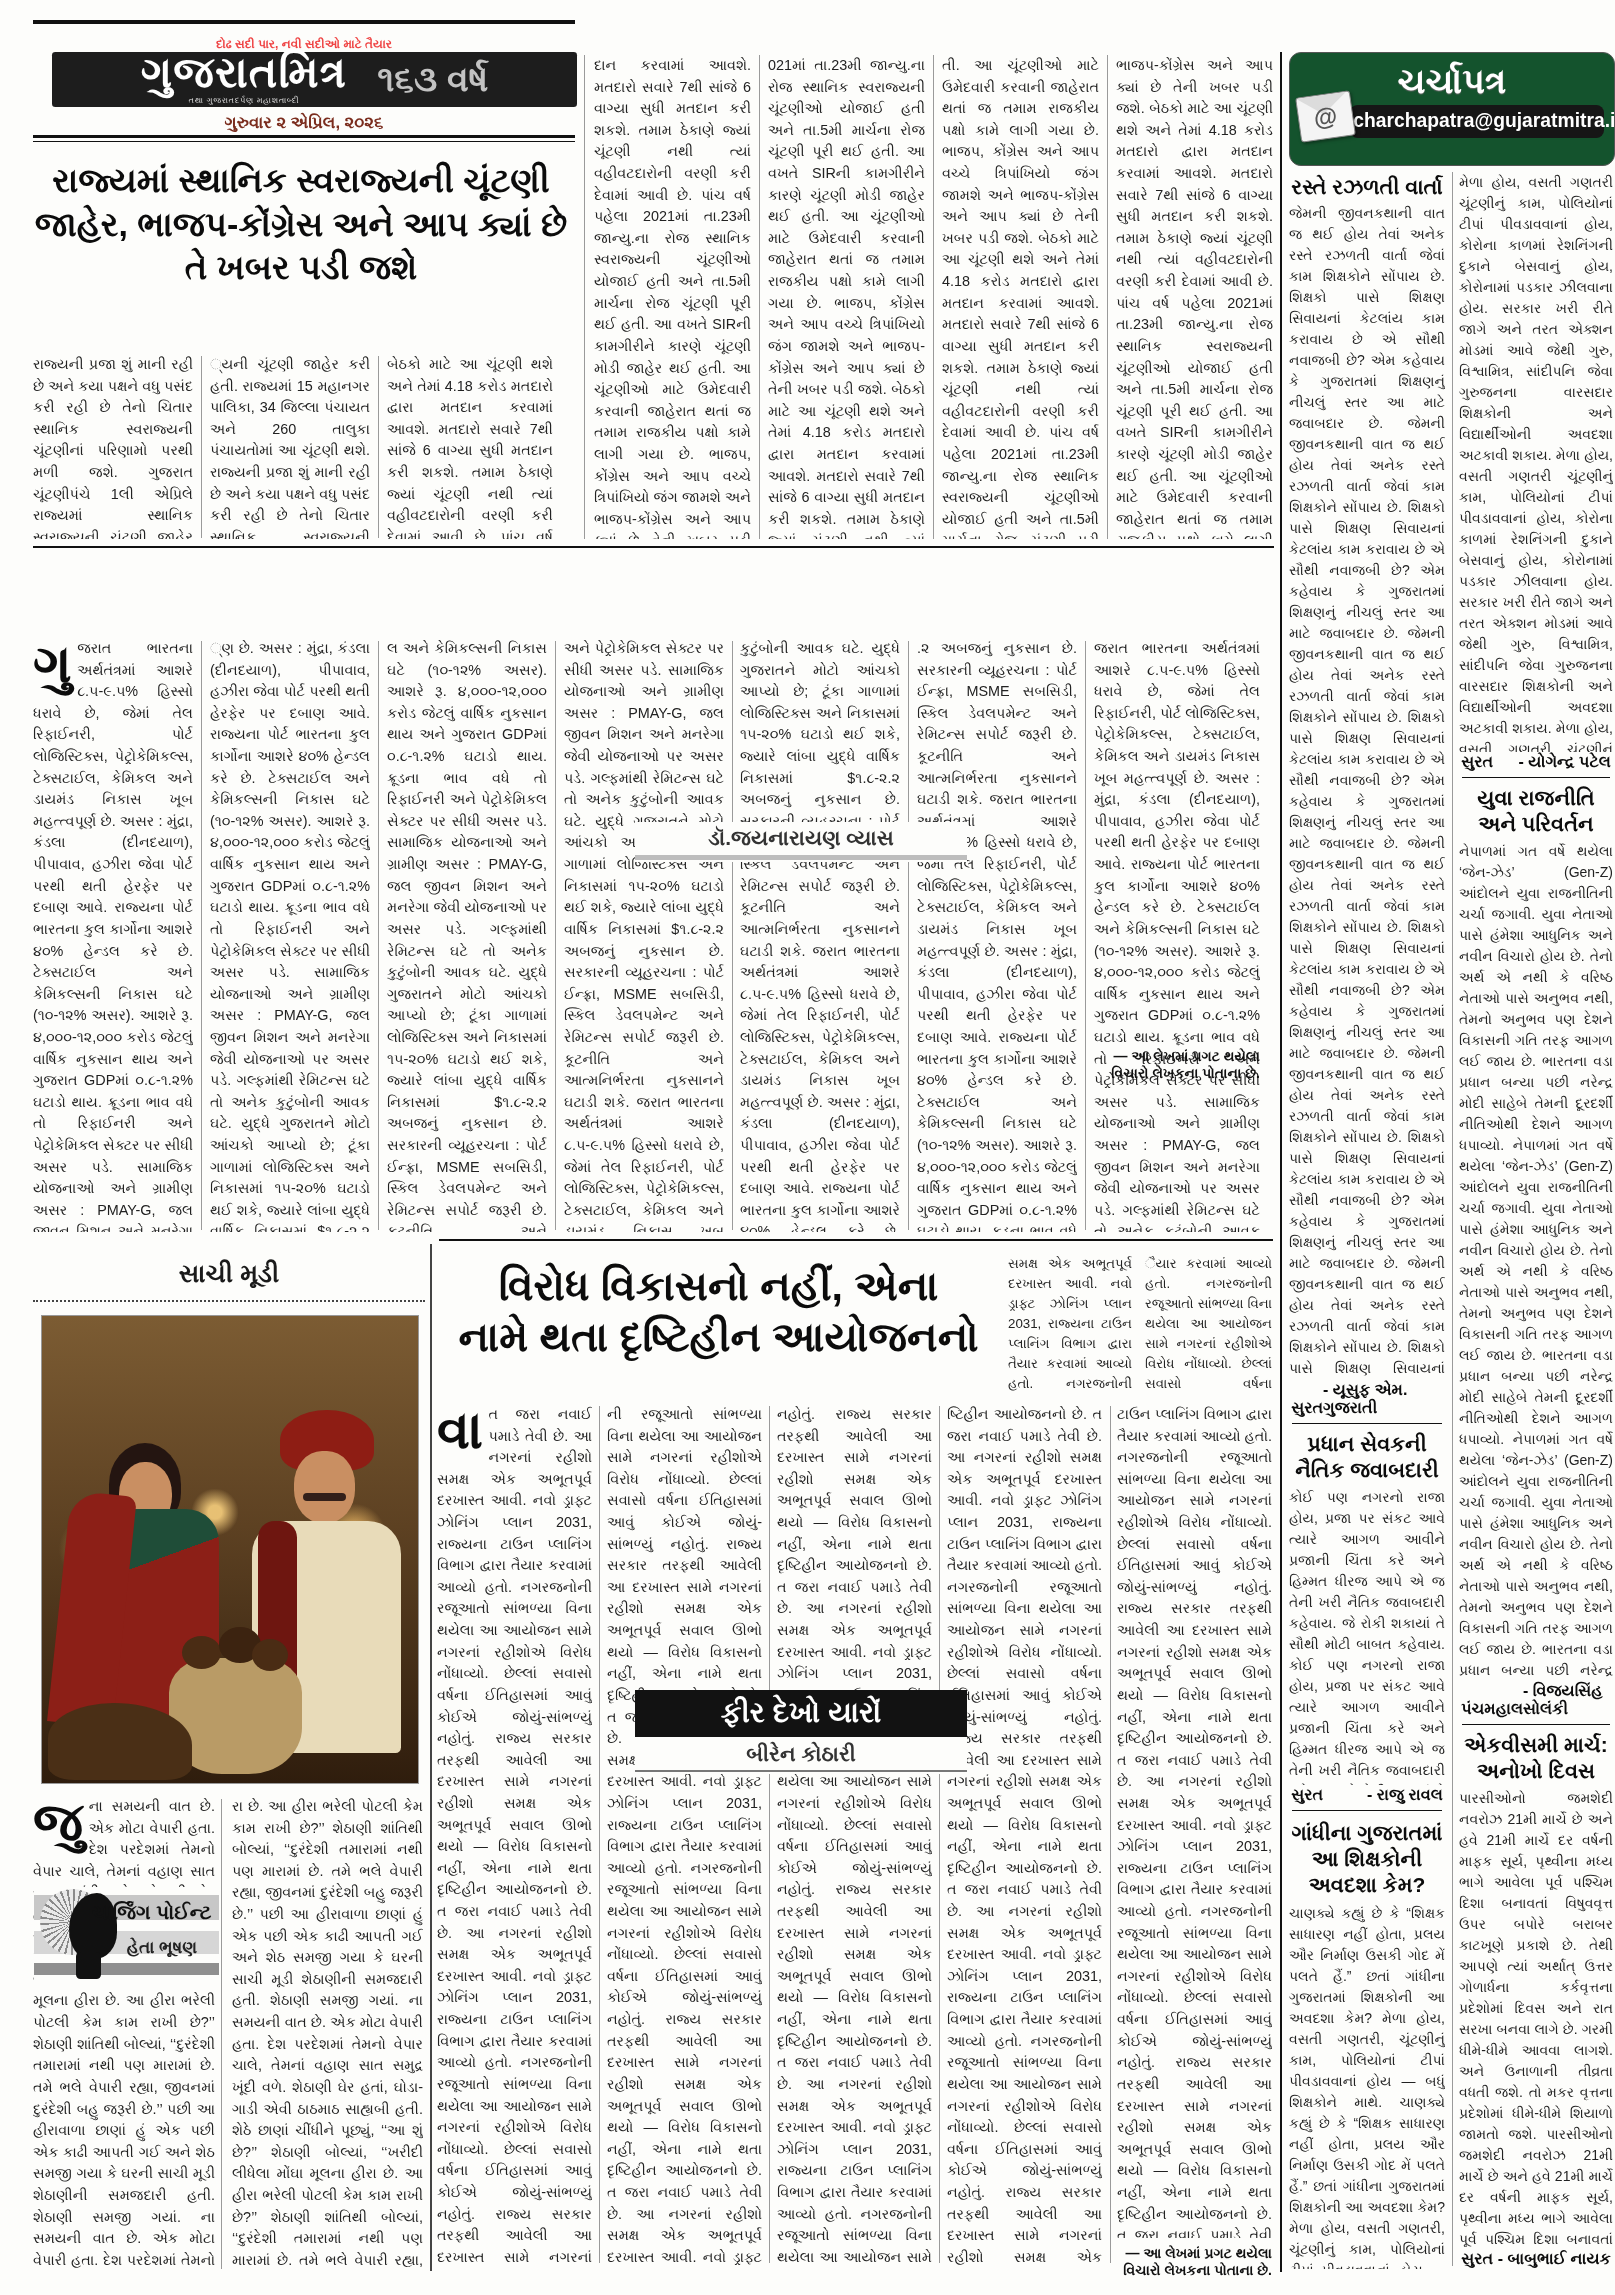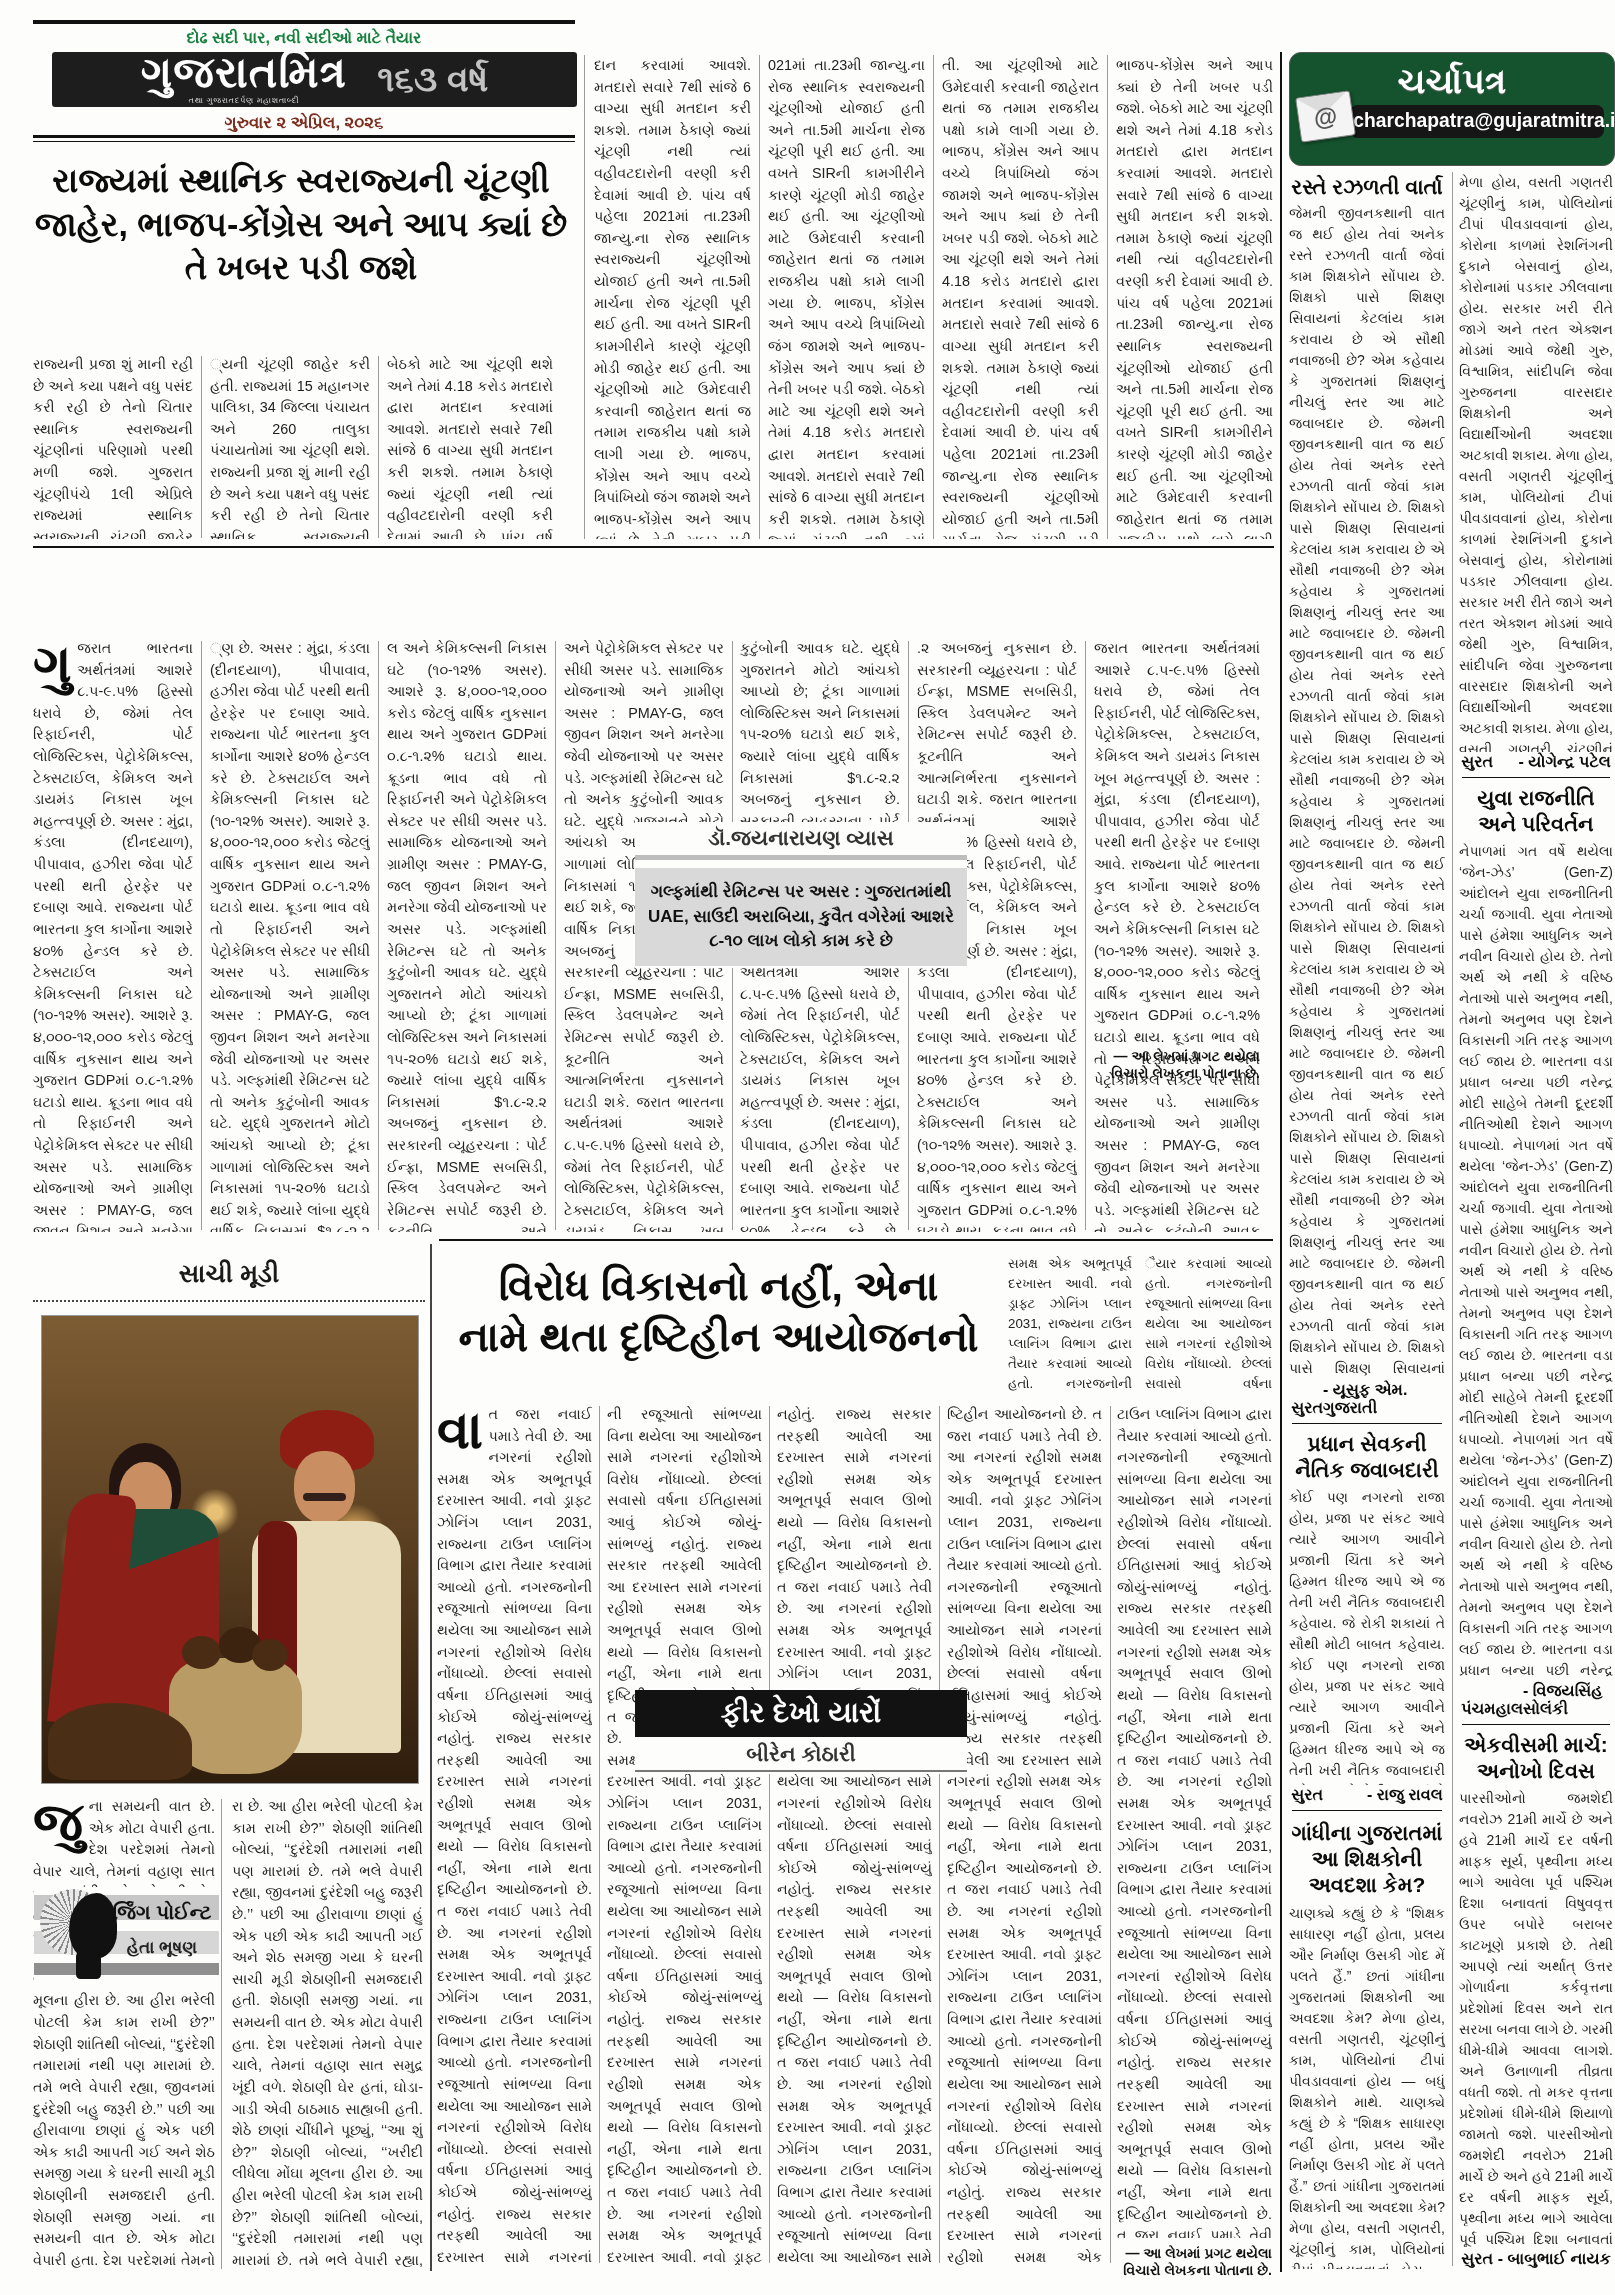--- a/index.html
+++ b/index.html
@@ -4,21 +4,21 @@
 <style>
   html,body{margin:0;padding:0;background:#e8e6e1;}
   .page{position:relative;width:1616px;height:2295px;background:#fdfdfb;overflow:hidden;
         font-family:"Liberation Sans","DejaVu Sans",sans-serif;color:#1a1a1a;}
   .abs{position:absolute;}
   .rule{background:#111;}
   .vr{background:#9a9a9a;width:1.1px;}
   .vr-dark{background:#444;width:1.7px;}
 
   
-  .tagline{font-size:16px;font-weight:700;color:#15803d;text-align:center;}
+  .tagline{font-size:12px;font-weight:700;color:#ef4444;text-align:center;margin-top:8px;}
   .logobox{background:#1d1d1d;border-radius:3.3px;display:flex;align-items:center;justify-content:center;gap:30px;}
   .logotitle{color:#fff;font-size:43px;font-weight:800;letter-spacing:1.1px;line-height:.9;text-align:center;}
   .logosub{color:#ddd;font-size:8.3px;font-weight:400;letter-spacing:0.6px;margin-top:3.3px;}
   .logoyears{color:#c2c2c2;font-size:35px;font-weight:800;}
   .dateline{font-size:16.6px;font-weight:700;color:#7b2d1e;text-align:center;}
 
   
   .h-election{font-size:34px;line-height:1.28;font-weight:800;text-align:center;color:#0c0c0c;}
   .h-war{font-size:51px;font-weight:800;text-align:center;color:#0c0c0c;letter-spacing:-0.6px;}
   .h-virodh{font-size:41px;line-height:1.25;font-weight:800;text-align:center;color:#0c0c0c;}
@@ -146,21 +146,20 @@
   <div class="abs vr" style="left:201px;top:641px;height:589px"></div>
   <div class="abs vr" style="left:378px;top:641px;height:589px"></div>
   <div class="abs vr" style="left:555px;top:641px;height:589px"></div>
   <div class="abs vr" style="left:732px;top:641px;height:589px"></div>
   <div class="abs vr" style="left:908px;top:641px;height:589px"></div>
   <div class="abs vr" style="left:1085px;top:641px;height:589px"></div>
 
   <div class="abs" style="left:635px;top:822px;width:332px;background:#fdfdfb;padding-bottom:2.2px">
     <div class="colauthor">ડૉ.જયનારાયણ વ્યાસ</div>
     <div class="grayrule"></div>
-    <div class="pullquote" style="margin-top:7.7px">ગલ્ફમાંથી રેમિટન્સ પર અસર : ગુજરાતમાંથી UAE, સાઉદી અરાબિયા, કુવૈત વગેરેમાં આશરે ૮-૧૦ લાખ લોકો કામ કરે છે</div>
   </div>
   <div class="abs disclaimer" style="left:1094px;top:1048px;width:166px">— આ લેખમાં પ્રગટ થયેલા વિચારો લેખકના પોતાના છે.</div>
 
   <div class="abs h-section" style="left:33px;top:1259px;width:392px">સાચી મૂડી</div>
   <div class="abs dottedrule" style="left:33px;top:1300px;width:392px"></div>
   <div class="abs photo" style="left:41px;top:1315px;width:376px;height:467px">
 
     <div class="fig" style="left:16.6px;top:127px;width:166px;height:343px">
       <div style="position:absolute;left:50px;top:0;width:72px;height:83px;background:#241511;border-radius:50% 50% 40% 40%"></div>
       <div style="position:absolute;left:60px;top:19px;width:53px;height:66px;background:#c98f62;border-radius:48%"></div>

